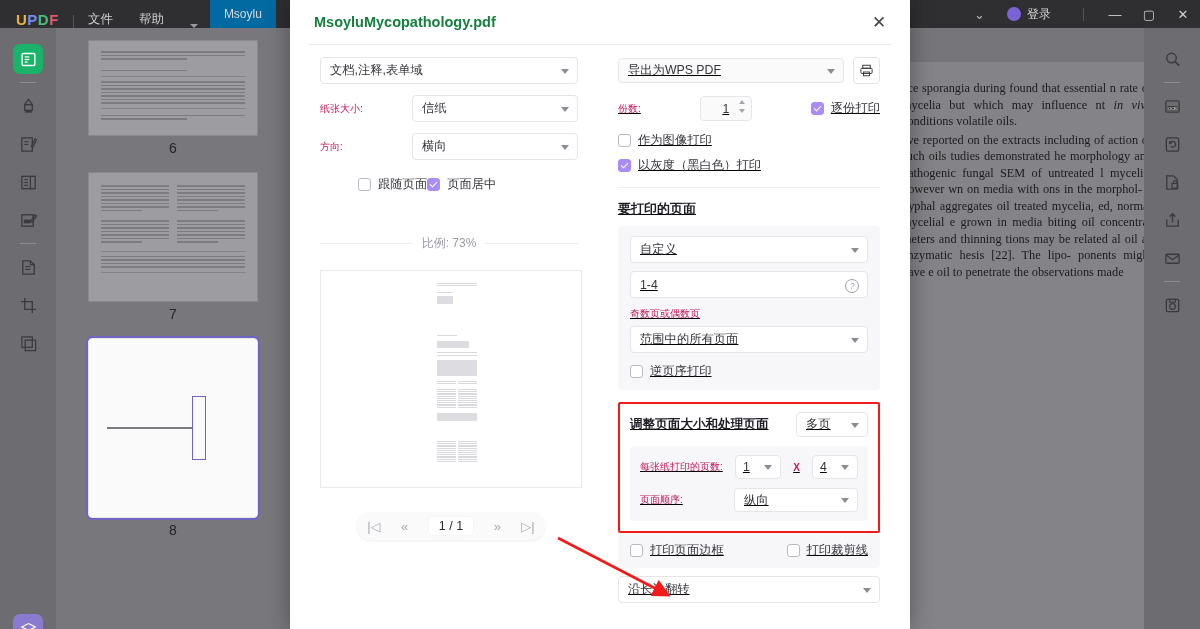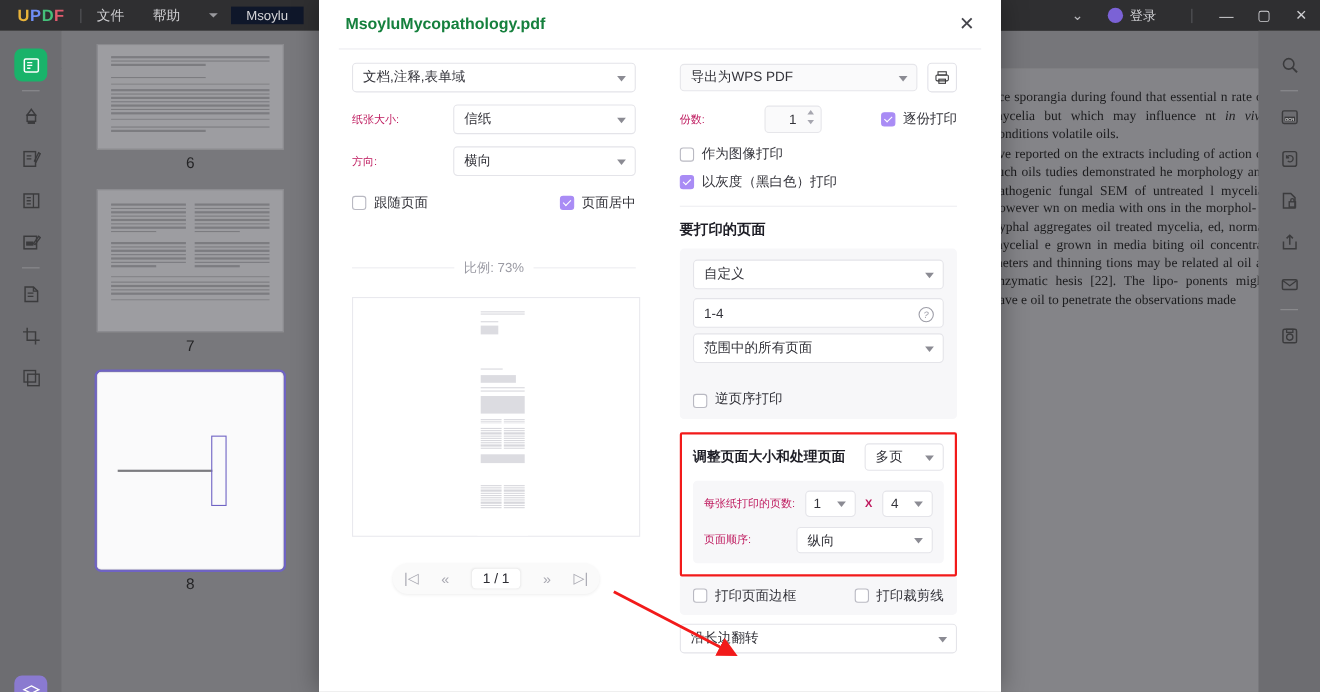--- a/index.html
+++ b/index.html
@@ -5,31 +5,31 @@
   html,body{margin:0;padding:0;}
   body{
     width:1200px;height:629px;overflow:hidden;position:relative;
     font-family:"Liberation Sans","DejaVu Sans",sans-serif;
     background:#2b2b2d;
   }
   
   #app-backdrop{position:absolute;inset:0;}
   .titlebar{
     position:absolute;left:0;top:0;width:1200px;height:28px;
-    background:#2f2f31;display:flex;align-items:center;
+    background:#2f2f31;display:flex;align-items:flex-end;
   }
   .logo{margin-left:16px;font-size:15px;font-weight:bold;letter-spacing:.5px;}
   .logo span:nth-child(1){color:#e8b33a}
   .logo span:nth-child(2){color:#6f8ef4}
   .logo span:nth-child(3){color:#45c07a}
   .logo span:nth-child(4){color:#e05a6d}
   .tb-sep{width:1px;height:13px;background:#55565a;margin:0 14px;}
   .tb-item{color:#cfcfd2;font-size:12.5px;margin-right:26px;cursor:default;}
   .tab-chip{
-    height:16px;display:flex;align-items:center;background:#0f172a;color:#d7d7da;
+    height:28px;display:flex;align-items:center;background:#0369a1;color:#d7d7da;
     font-size:12px;padding:0 14px;
   }
   .caret-sm{
     width:0;height:0;border-left:4px solid transparent;border-right:4px solid transparent;
     border-top:4px solid #9a9a9e;margin-right:12px;
   }
   .tb-right{position:absolute;right:0;top:0;height:28px;display:flex;align-items:center;}
   .chev{color:#b9b9bd;font-size:13px;margin-right:22px;}
   .login-wrap{display:flex;align-items:center;margin-right:18px;}
   .avatar{width:14px;height:14px;border-radius:50%;background:#7b62d6;margin-right:6px;}
@@ -86,21 +86,21 @@
     font-size:14.5px;font-weight:bold;color:#15803d;
   }
   .modal-close{
     position:absolute;right:18px;top:9px;width:26px;height:26px;
     display:flex;align-items:center;justify-content:center;color:#45454c;font-size:17px;cursor:pointer;
   }
   .modal-rule{position:absolute;left:18px;right:18px;top:44px;height:1px;background:#ececf0;}
 
   .modal-body{position:absolute;left:0;top:45px;width:620px;height:584px;display:flex;}
   .col-left{width:310px;padding:12px 18px 0 30px;box-sizing:border-box;}
-  .col-right{width:310px;padding:12px 40px 0 18px;box-sizing:border-box;position:relative;}
+  .col-right{width:310px;padding:12px 30px 0 18px;box-sizing:border-box;position:relative;text-decoration:underline;}
 
   
   .sel{
     height:27px;background:#fafafb;border:1px solid #e6e6ea;border-radius:4px;
     display:flex;align-items:center;padding:0 9px;font-size:12.3px;color:#33333a;
     position:relative;box-sizing:border-box;cursor:pointer;
   }
   .sel .arrow{
     position:absolute;right:8px;top:50%;margin-top:-2px;width:0;height:0;
     border-left:4px solid transparent;border-right:4px solid transparent;border-top:5px solid #8b8b93;
@@ -495,21 +495,21 @@
       </div>
 
       <div class="row">
         <div class="lbl lbl-w">方向:</div>
         <div class="sel white" style="width:166px;">
           <span>横向</span>
           <i class="arrow"></i>
         </div>
       </div>
 
-      <div class="row" style="justify-content:space-between;width:258px;margin-top:16px;">
+      <div class="row" style="width:258px;margin-top:16px;margin-left:38px;">
         <div class="cbrow">
           <span class="cb"></span>
           <span>跟随页面</span>
         </div>
         <div class="cbrow">
           <span class="cb on"></span>
           <span>页面居中</span>
         </div>
       </div>
 
@@ -666,27 +666,28 @@
         <div class="sel white">
           <span>自定义</span>
           <i class="arrow"></i>
         </div>
 
         <div class="sel white" style="margin-top:8px;position:relative;">
           <span>1-4</span>
           <i class="qmark">?</i>
         </div>
 
+        <div class="lbl" style="margin-top:9px;">奇数页或偶数页</div>
 
         <div class="sel white" style="margin-top:5px;">
           <span>范围中的所有页面</span>
           <i class="arrow"></i>
         </div>
 
-        <div class="cbrow" style="margin-top:24px;align-items:flex-end;">
+        <div class="cbrow" style="margin-top:10px;">
           <span class="cb"></span>
           <span>逆页序打印</span>
         </div>
       </div>
 
       <div class="redbox">
         <div class="redbox-head">
           <div class="rb-title">调整页面大小和处理页面</div>
           <div class="sel white" style="width:72px;height:25px;">
             <span>多页</span>

